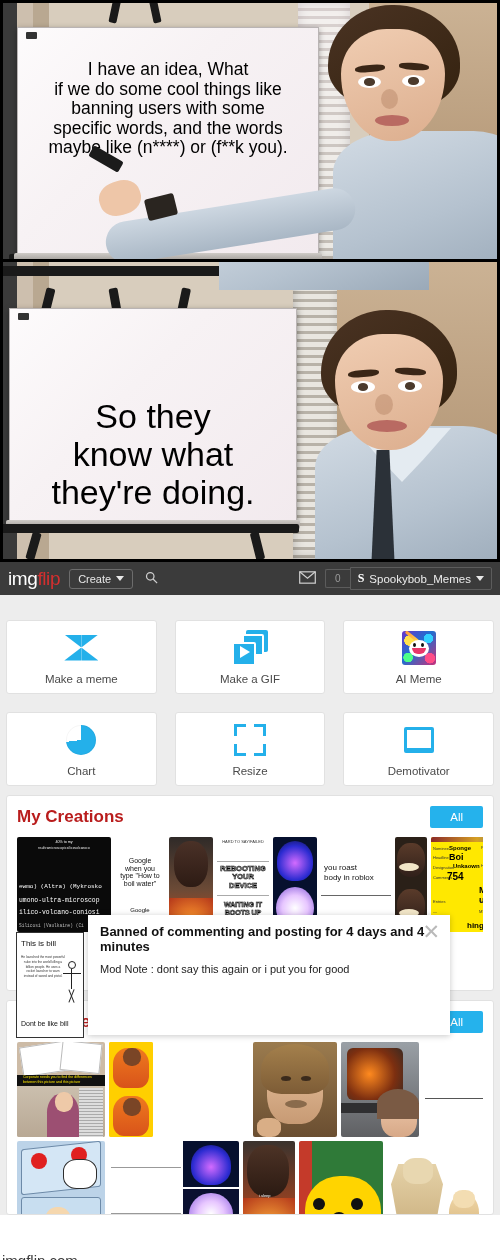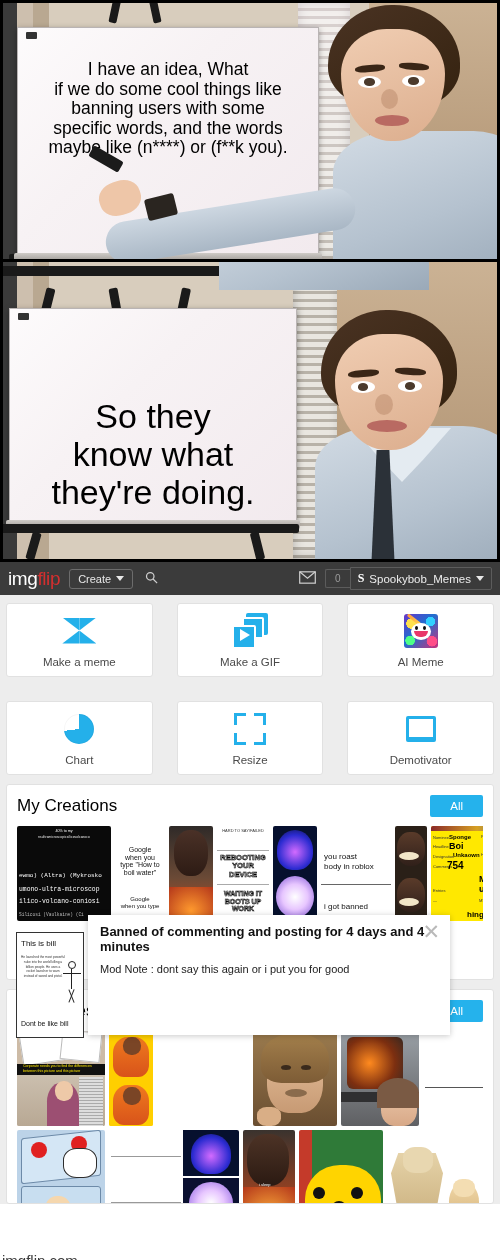--- a/index.html
+++ b/index.html
@@ -142,21 +142,21 @@
     padding:3px 9px; border-radius:2px 0 0 2px; border-right:none;
   }
   .user-box {
     border:1px solid #5c5c5c; color:#ededed; font-size:11.5px;
     padding:3px 7px; border-radius:0 2px 2px 0;
     display:flex; align-items:center; gap:5px; cursor:pointer;
   }
   .s-glyph { color:#fff; font-weight:700; font-size:12px; font-family:"Liberation Serif", serif; }
 
   
-  .tiles { padding:8px 6px 0 6px; display:grid; grid-template-columns:repeat(3,1fr); gap:24px; }
+  .tiles { padding:25px 6px 0 6px; display:grid; grid-template-columns:repeat(3,1fr); gap:18px; }
   .tile {
     background:#fff; border:1px solid #e1e1e1; border-radius:3px;
     height:74px; display:flex; flex-direction:column;
     align-items:center; justify-content:center; gap:7px; cursor:pointer;
   }
   .tile-label { font-size:11.5px; color:#4a4a4a; }
   .ti { width:36px; height:36px; position:relative; }
 
   
   .pin i { position:absolute; left:50%; top:50%; width:17px; height:13px; background:#24b0ea; }
@@ -205,21 +205,21 @@
   .rsz .bl { left:2px; bottom:2px;border-right:none;border-top:none; }
   .rsz .br { right:2px;bottom:2px;border-left:none; border-top:none; }
 
   
   .demo { width:30px;height:26px;border:3px solid #24b0ea; border-radius:2px;
           border-bottom-width:5px; background:#fff; }
 
   
   .card { background:#fff; border:1px solid #e1e1e1; border-radius:3px; margin:9px 6px 0 6px; padding:10px 10px 0 10px; position:relative; }
   .card-head { display:flex; align-items:center; justify-content:space-between; margin-bottom:9px; }
-  .card-title { font-size:17px; color:#000000; font-weight:400; }
+  .card-title { font-size:17px; color:#b91c1c; font-weight:700; }
   .all-btn { background:#25b2ec; color:#fff; font-size:11.5px; padding:5px 20px; border-radius:2px; cursor:pointer; }
 
   .thumbs { display:flex; gap:4px; align-items:flex-start; overflow:hidden; }
   .th { flex:0 0 auto; height:95px; border-radius:2px; overflow:hidden; position:relative; background:#fff; }
 
   .templ-row { display:flex; gap:4px; align-items:flex-start; overflow:hidden; margin-bottom:4px; }
 
   
   .ban-modal {
     position:absolute; left:88px; top:353px; width:362px; height:120px;

